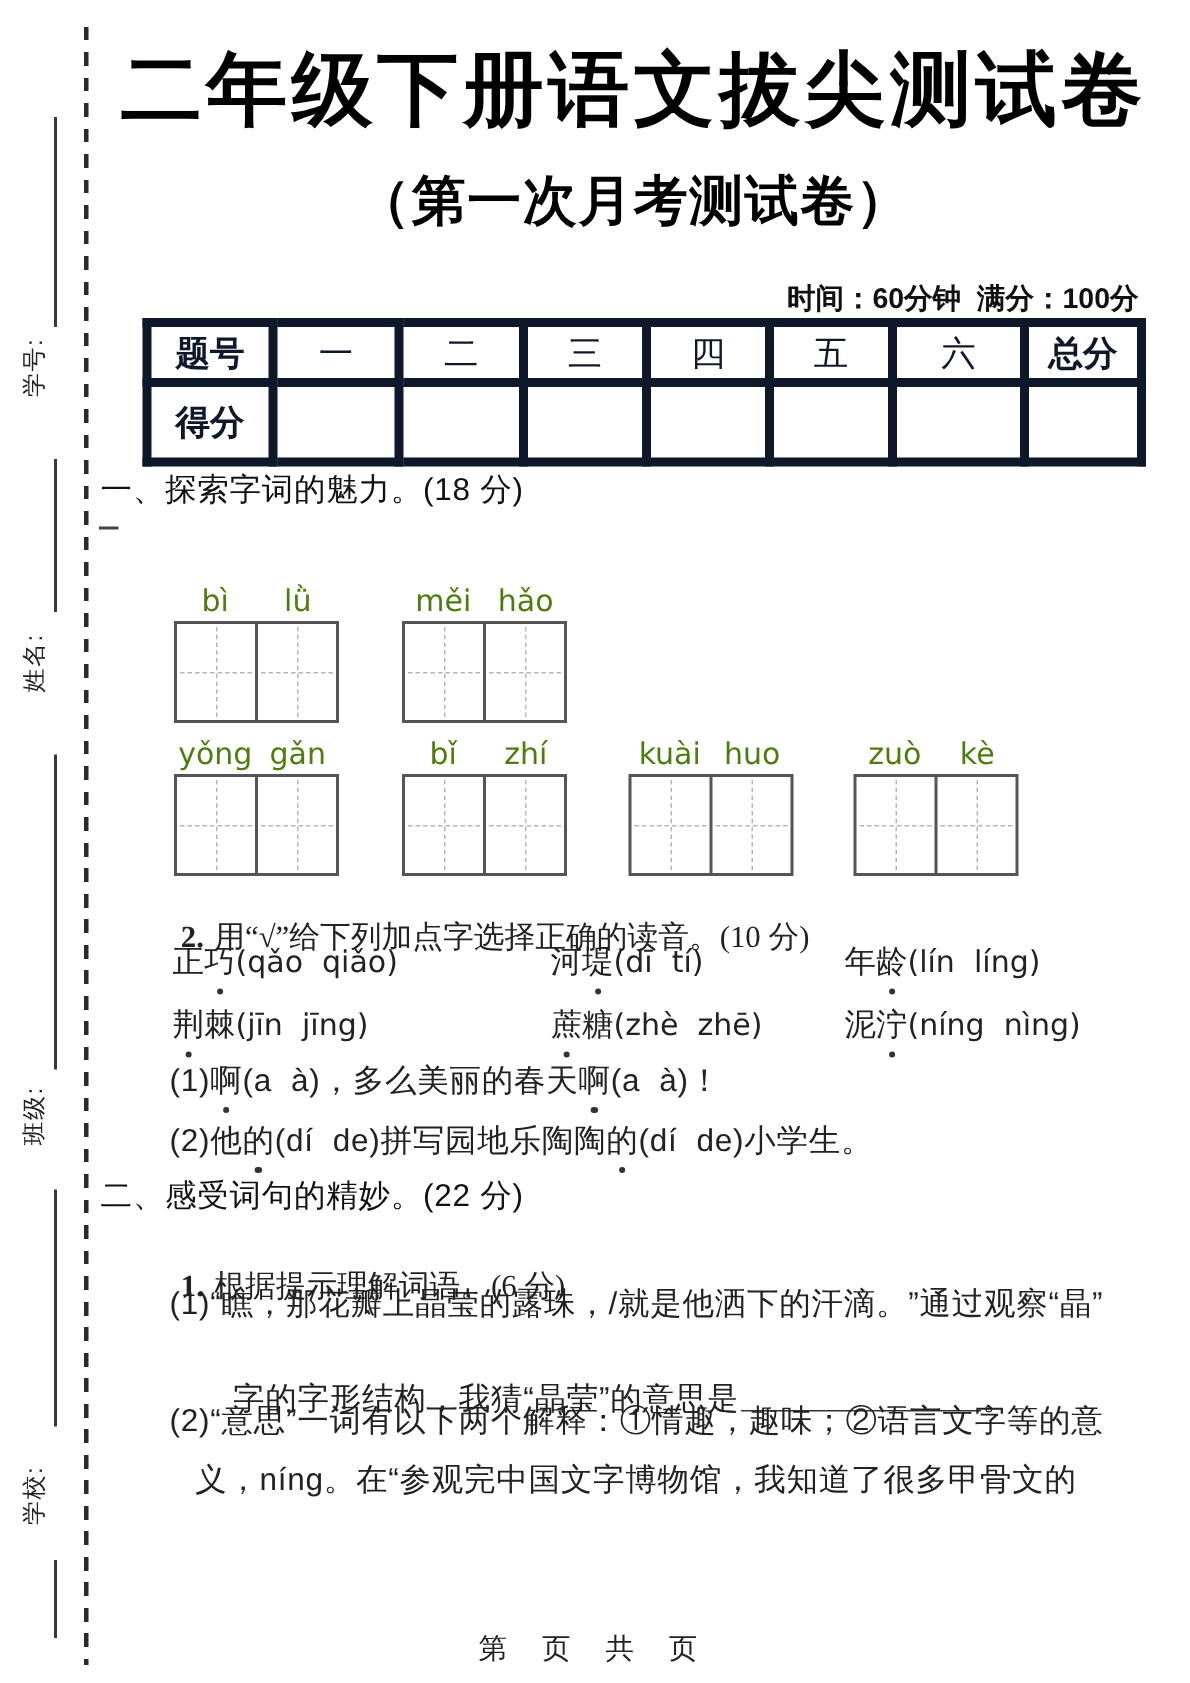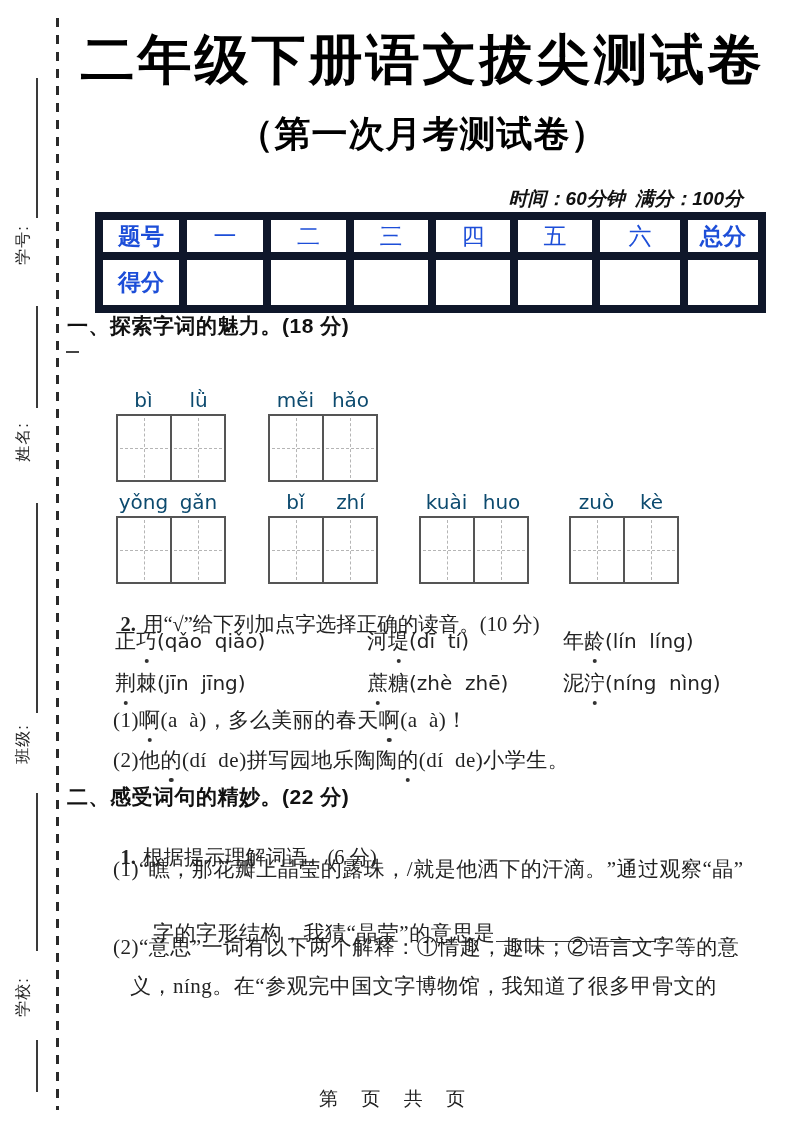--- a/index.html
+++ b/index.html
@@ -22,52 +22,52 @@
   .reg-tick { position:absolute; left:66px; top:351px; width:13px; height:2px; background:#444; }
   
   .title {
     position:absolute; left:58px; right:6px; top:24px; margin:0; text-align:center;
     font-size:54px; font-weight:bold; letter-spacing:3px; color:#000;
   }
   .subtitle {
     position:absolute; left:58px; right:6px; top:110px; margin:0; text-align:center;
     font-size:36px; font-weight:bold; letter-spacing:1px; color:#000;
   }
-  .meta { position:absolute; right:50px; top:186px; font-size:19px; font-weight:bold; white-space:pre; color:#111;font-style:italic; }
+  .meta { position:absolute; right:34px; top:186px; font-size:19px; font-weight:bold; white-space:pre; color:#111; }
   
   table.score { position:absolute; left:95px; top:212px; border-collapse:collapse; table-layout:fixed; }
-  table.score td { border:8px solid #0f172a; text-align:center; vertical-align:middle; font-size:23px; color:#1d4ed8; padding:0; }
+  table.score td { border:6px solid #0f172a; text-align:center; vertical-align:middle; font-size:23px; color:#0f172a; padding:0; }
   table.score td.tbold { font-weight:bold; }
   
-  .sec-h { position:absolute; left:67px; font-size:21px; font-weight:bold; letter-spacing:0.5px; color:#111; white-space:pre; }
+  .sec-h { position:absolute; left:67px; font-size:21px; font-weight:normal; letter-spacing:0.5px; color:#111; white-space:pre; }
   .q-h { position:absolute; left:100px; font-size:20.5px; font-family:"Liberation Serif","DejaVu Serif",serif; color:#222; white-space:pre; }
   .q-num { font-weight:bold; margin-right:7px; }
   
   .pin-row { position:absolute; left:0; width:793px; height:96px; }
   .pgroup { position:absolute; top:0; width:110px; }
-  .plabels { display:flex; height:26px; font-family:"DejaVu Sans",sans-serif; font-size:20px; color:#0c4a6e; }
+  .plabels { display:flex; height:26px; font-family:"DejaVu Sans",sans-serif; font-size:20px; color:#4d7c0f; }
   .plabels span { flex:1; text-align:center; }
   .pbox { display:flex; height:64px; border:2px solid #555; background:#fff; }
   .pcell { flex:1; position:relative; }
   .pcell + .pcell { border-left:2px solid #555; }
   .pcell::before { content:""; position:absolute; left:50%; top:2px; bottom:2px; border-left:1.5px dashed #b5b5b5; }
   .pcell::after  { content:""; position:absolute; top:50%; left:2px; right:2px; border-top:1.5px dashed #b5b5b5; }
   
   .read-row { position:absolute; left:0; width:728px; height:40px; }
   .read-item { position:absolute; top:0; white-space:pre; }
   .hz { font-family:"Liberation Serif","DejaVu Serif",serif; font-size:21px; color:#222; }
   .opts { font-family:"DejaVu Sans",sans-serif; font-size:20px; color:#222; white-space:pre; }
   .dotted { position:relative; display:inline-block; }
   .dotted::after {
     content:""; position:absolute; left:50%; bottom:-8px; width:4.5px; height:4.5px;
     border-radius:50%; background:#333; transform:translateX(-50%);
   }
   
   .sub-line, .body-line {
-    position:absolute; font-family:Liberation Serif, serif;
+    position:absolute; font-family:Liberation Sans, sans-serif;
     font-size:21px; letter-spacing:0.5px; color:#222; white-space:pre;
   }
   .sub-line span { white-space:pre; }
   .blank { display:inline-block; width:160px; height:1em; border-bottom:1.8px solid #333; margin:0 1px -2px 1px; }
   
   .footer { position:absolute; left:0; right:0; top:1086px; text-align:center; font-size:19px; letter-spacing:9px; color:#222; white-space:pre; }
 </style>
 </head>
 <body>
 

